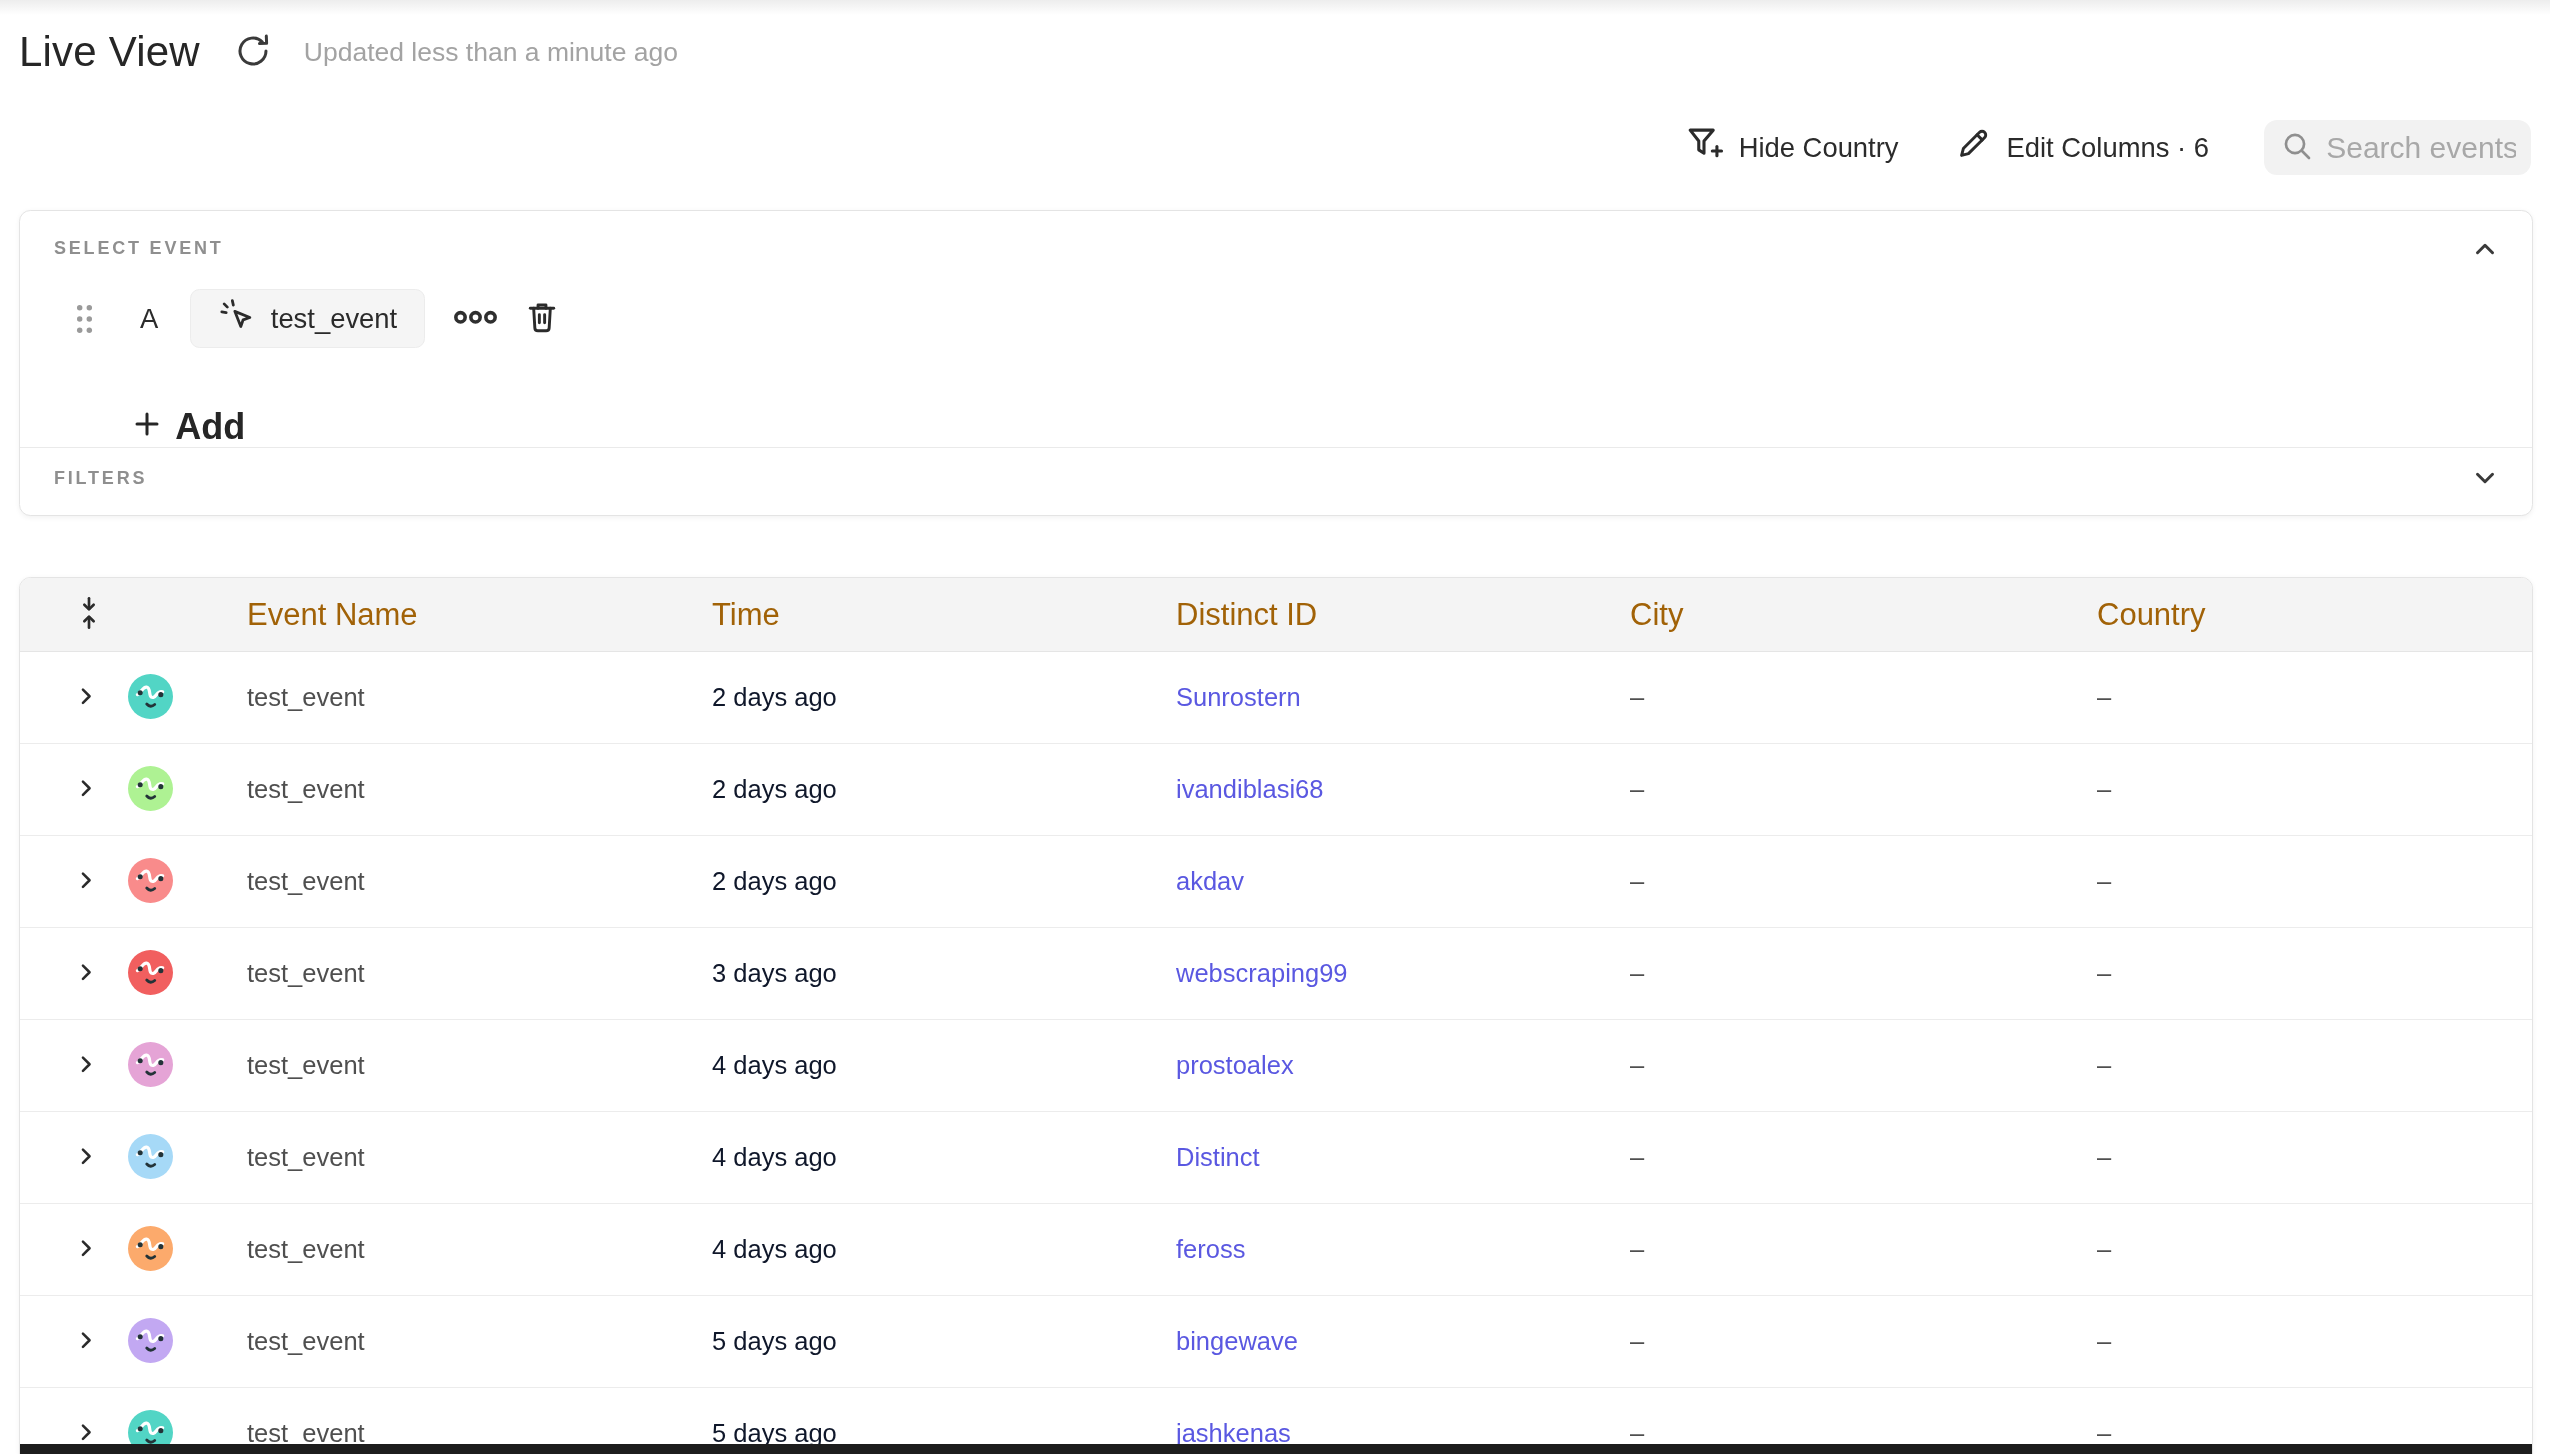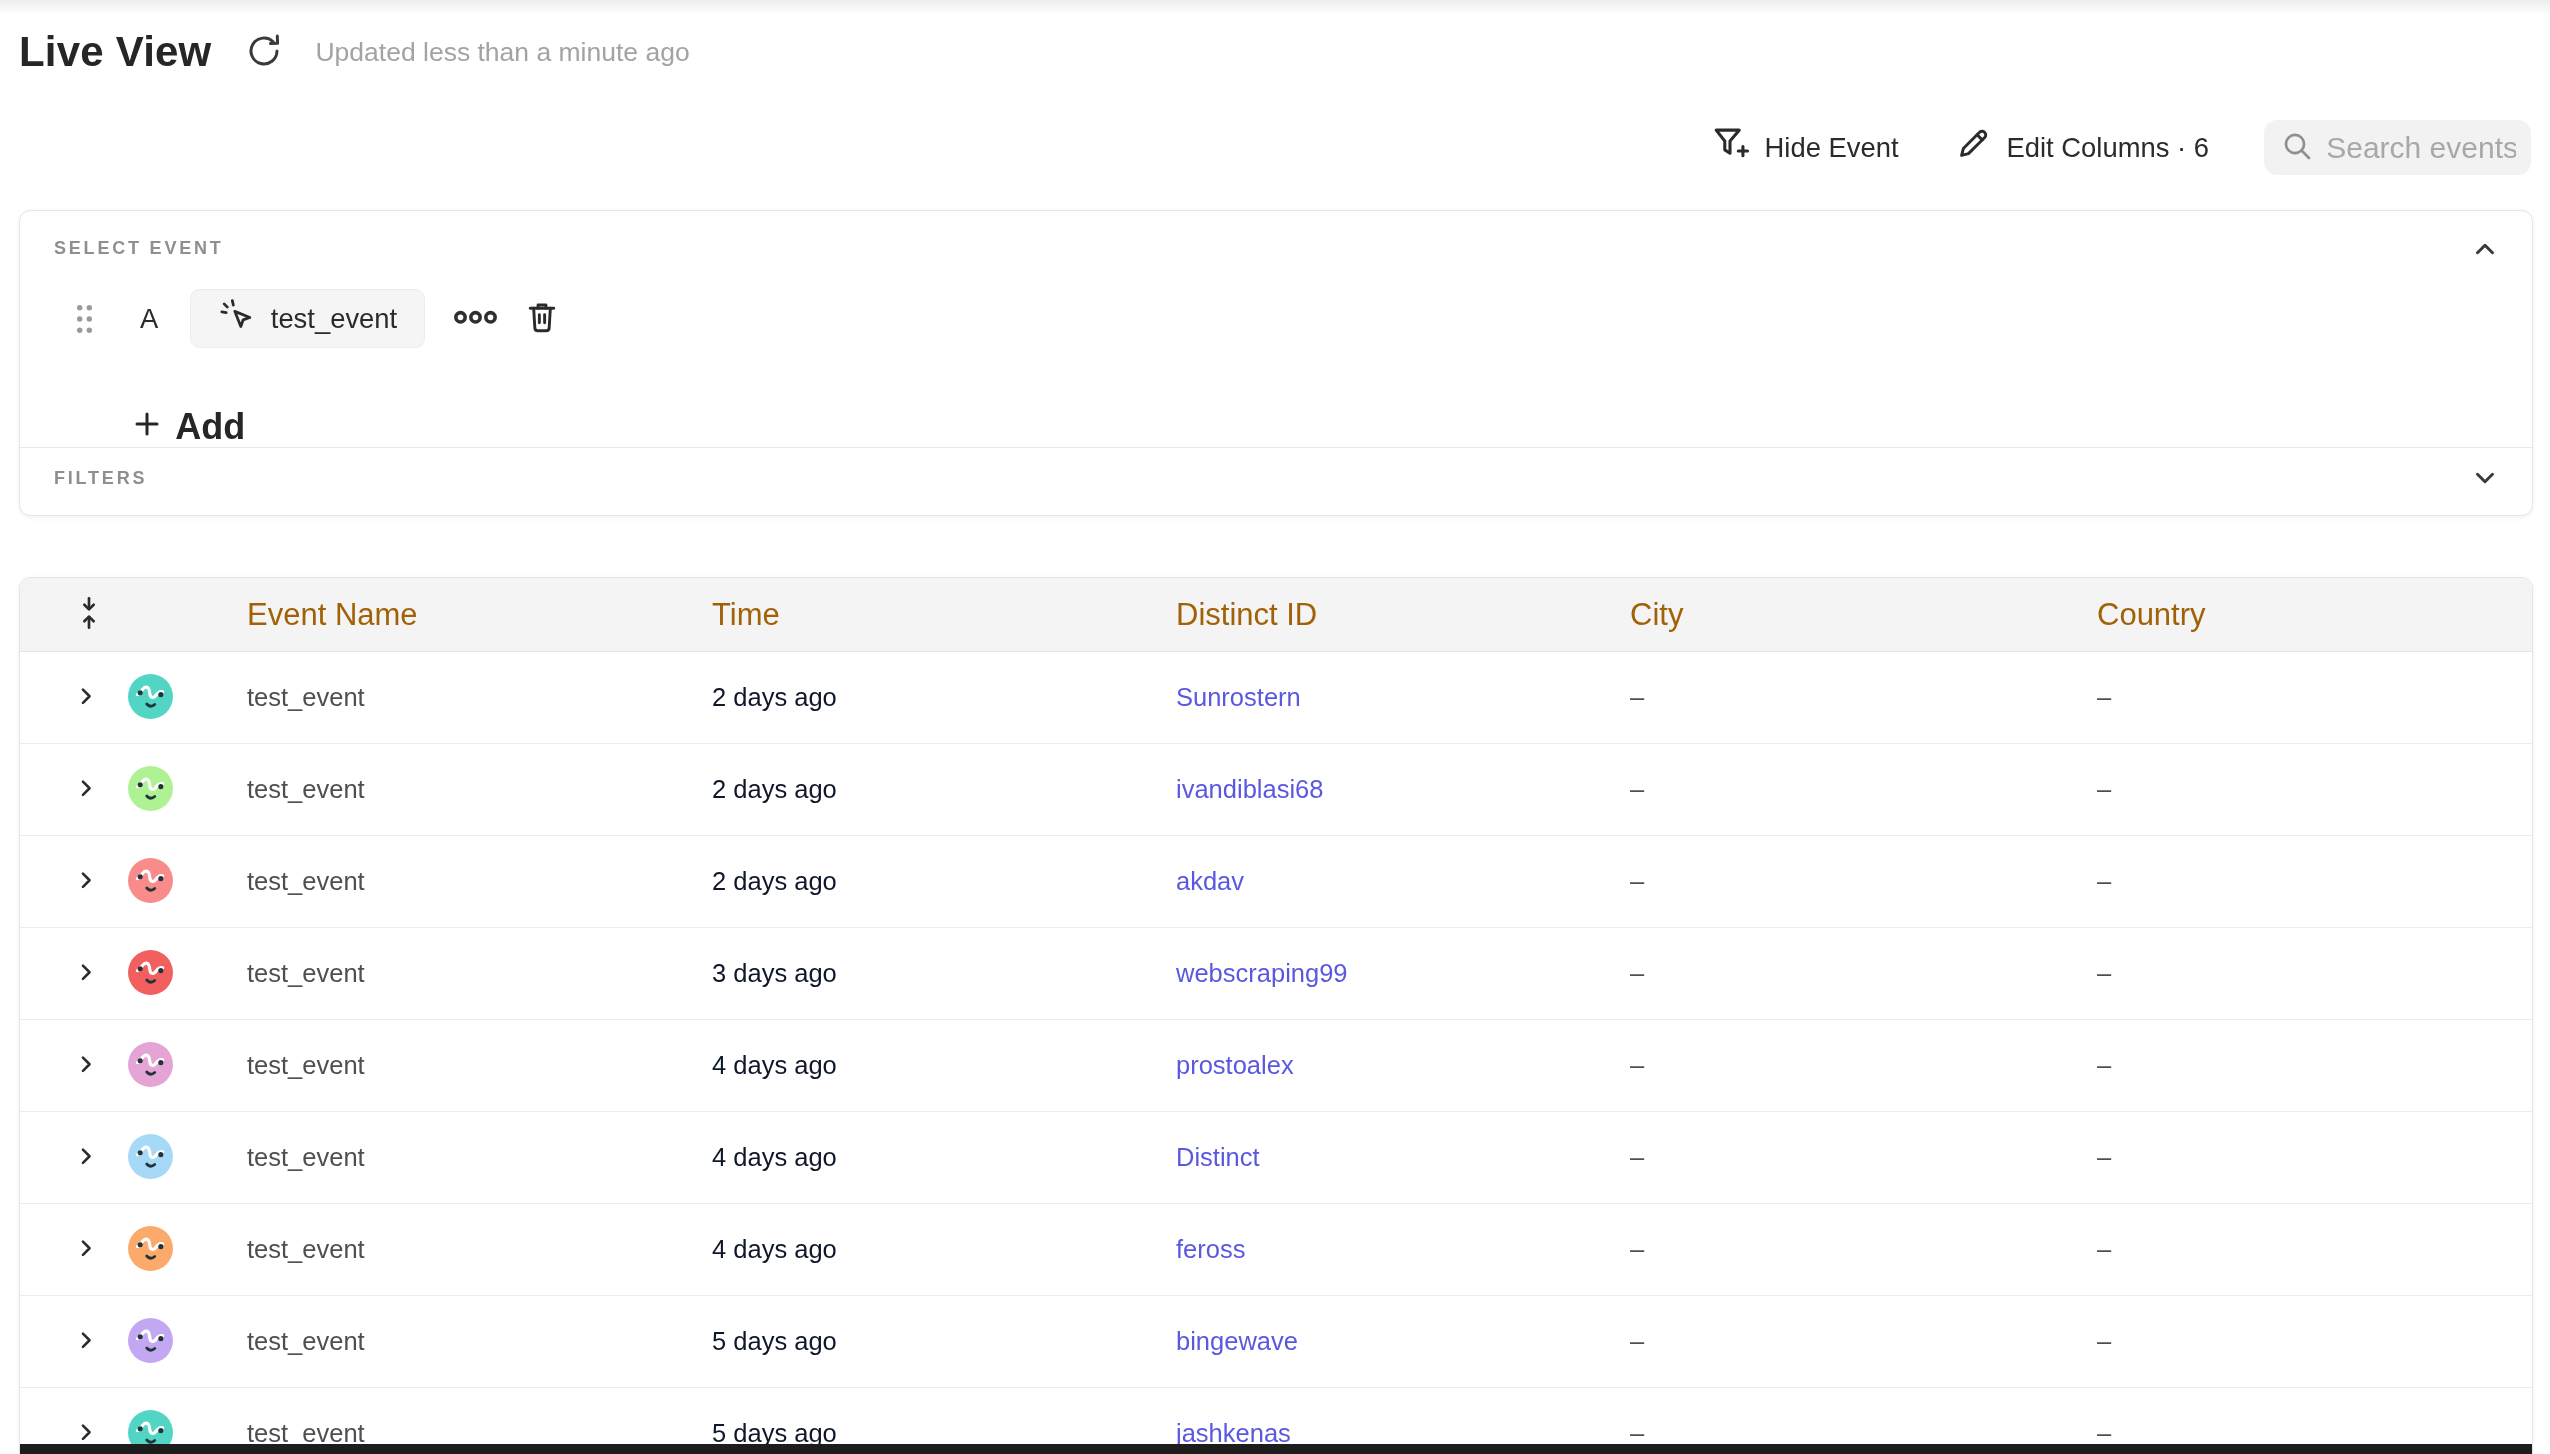--- a/index.html
+++ b/index.html
@@ -3,21 +3,21 @@
 <meta charset="utf-8">
 <style>
   * { margin:0; padding:0; box-sizing:border-box; }
   html,body { width:2550px; height:1455px; overflow:hidden; background:#ffffff;
               font-family:"Liberation Sans", sans-serif; color:#2e2e2e; }
   .top-fade { position:absolute; top:0; left:0; width:2550px; height:15px;
               background:linear-gradient(#ededed,#ffffff); }
 
   
   .page-header { position:absolute; top:28px; left:19px; display:flex; align-items:center; }
-  .page-title { font-size:42px; font-weight:bold; color:#262626; letter-spacing:0.2px; }
+  .page-title { font-size:42px; font-weight:normal; color:#262626; letter-spacing:0.2px; }
   .refresh-btn { margin-left:32px; width:42px; height:42px; display:flex; align-items:center;
                  justify-content:center; cursor:pointer; background:none; border:none; }
   .updated-text { margin-left:30px; font-size:26.5px; color:#a3a3a3; }
 
   
   .toolbar { position:absolute; top:120px; right:19px; display:flex; align-items:center; gap:55px; }
   .tool-btn { display:flex; align-items:center; gap:15px; font-size:27.4px; color:#2b2b2b;
               background:none; border:none; cursor:pointer; font-family:inherit; }
   .search-box { display:flex; align-items:center; width:267px; height:55px; background:#f2f2f2;
                 border-radius:13.2px; padding:0 15px 0 17px; }
@@ -86,21 +86,21 @@
 
 <div class="toolbar">
   <button class="tool-btn">
     <span>
       <svg width="40" height="40" viewBox="0 0 26 26" fill="none" stroke="#2b2b2b" stroke-width="2" stroke-linecap="round" stroke-linejoin="round">
         <path d="M4 4h15l-6 7v8l-3.4-2.2V11z"></path>
         <line x1="21.4" y1="14.6" x2="21.4" y2="20.6"></line>
         <line x1="18.4" y1="17.6" x2="24.4" y2="17.6"></line>
       </svg>
     </span>
-    <span>Hide Event</span>
+    <span>Hide Country</span>
   </button>
 
   <button class="tool-btn">
     <span>
       <svg width="38" height="38" viewBox="0 0 26 26" fill="none" stroke="#2b2b2b" stroke-width="2" stroke-linecap="round" stroke-linejoin="round">
         <path d="M5.2 20.8l1.2-4.7L17.5 5a2.4 2.4 0 0 1 3.4 0l.1.1a2.4 2.4 0 0 1 0 3.4L9.9 19.6z"></path>
         <line x1="15.8" y1="6.7" x2="19.3" y2="10.2"></line>
       </svg>
     </span>
     <span>Edit Columns · 6</span>

